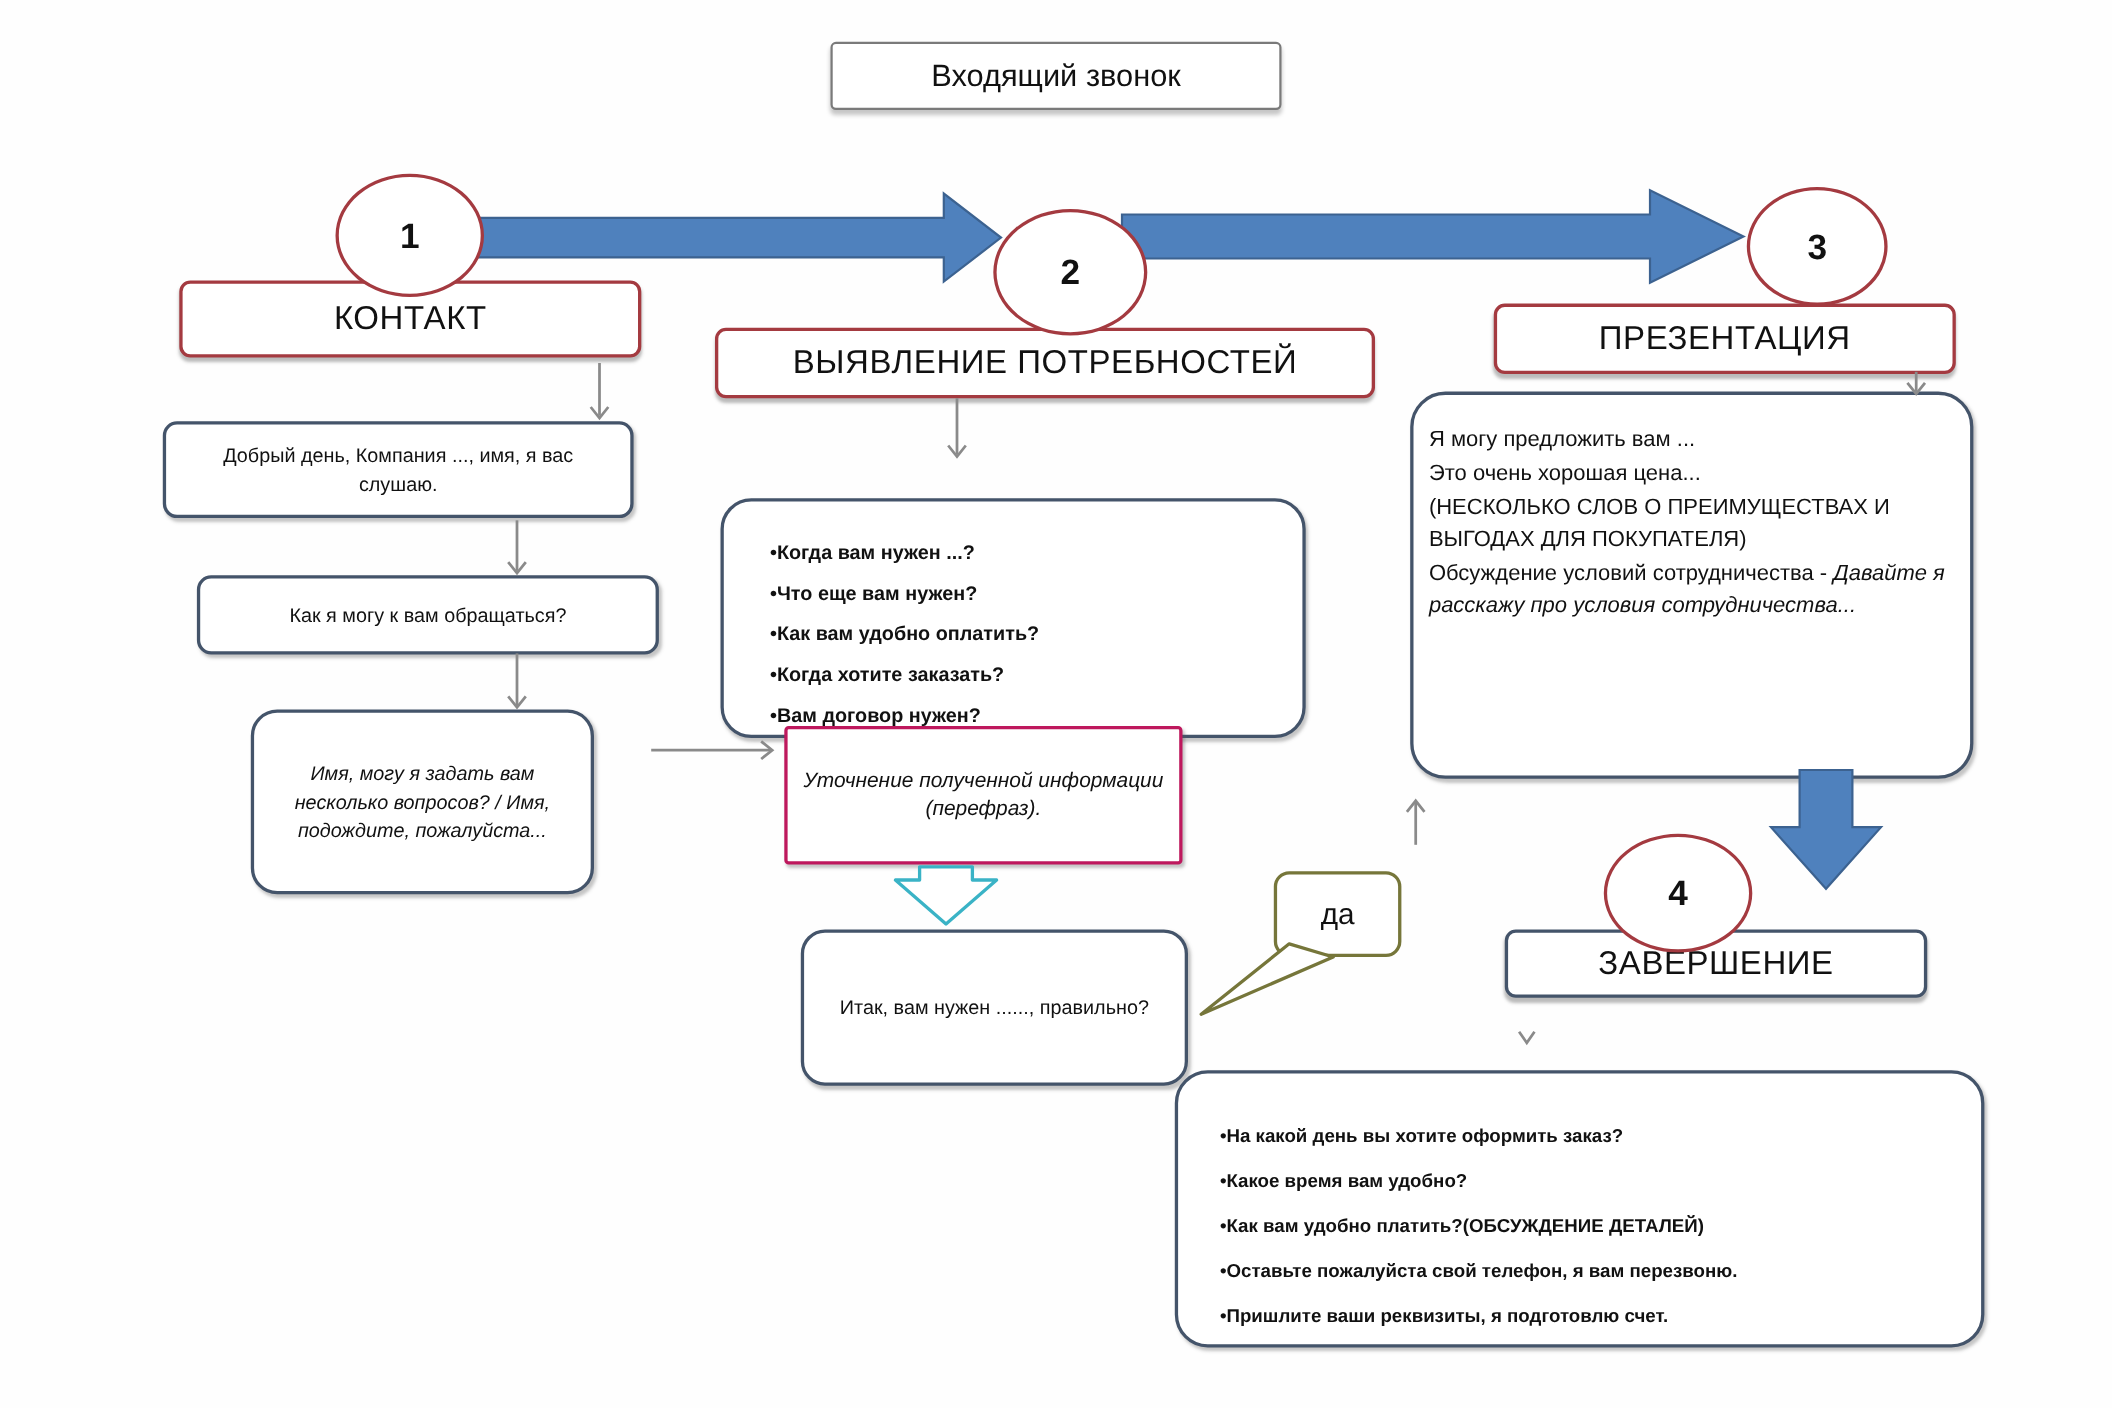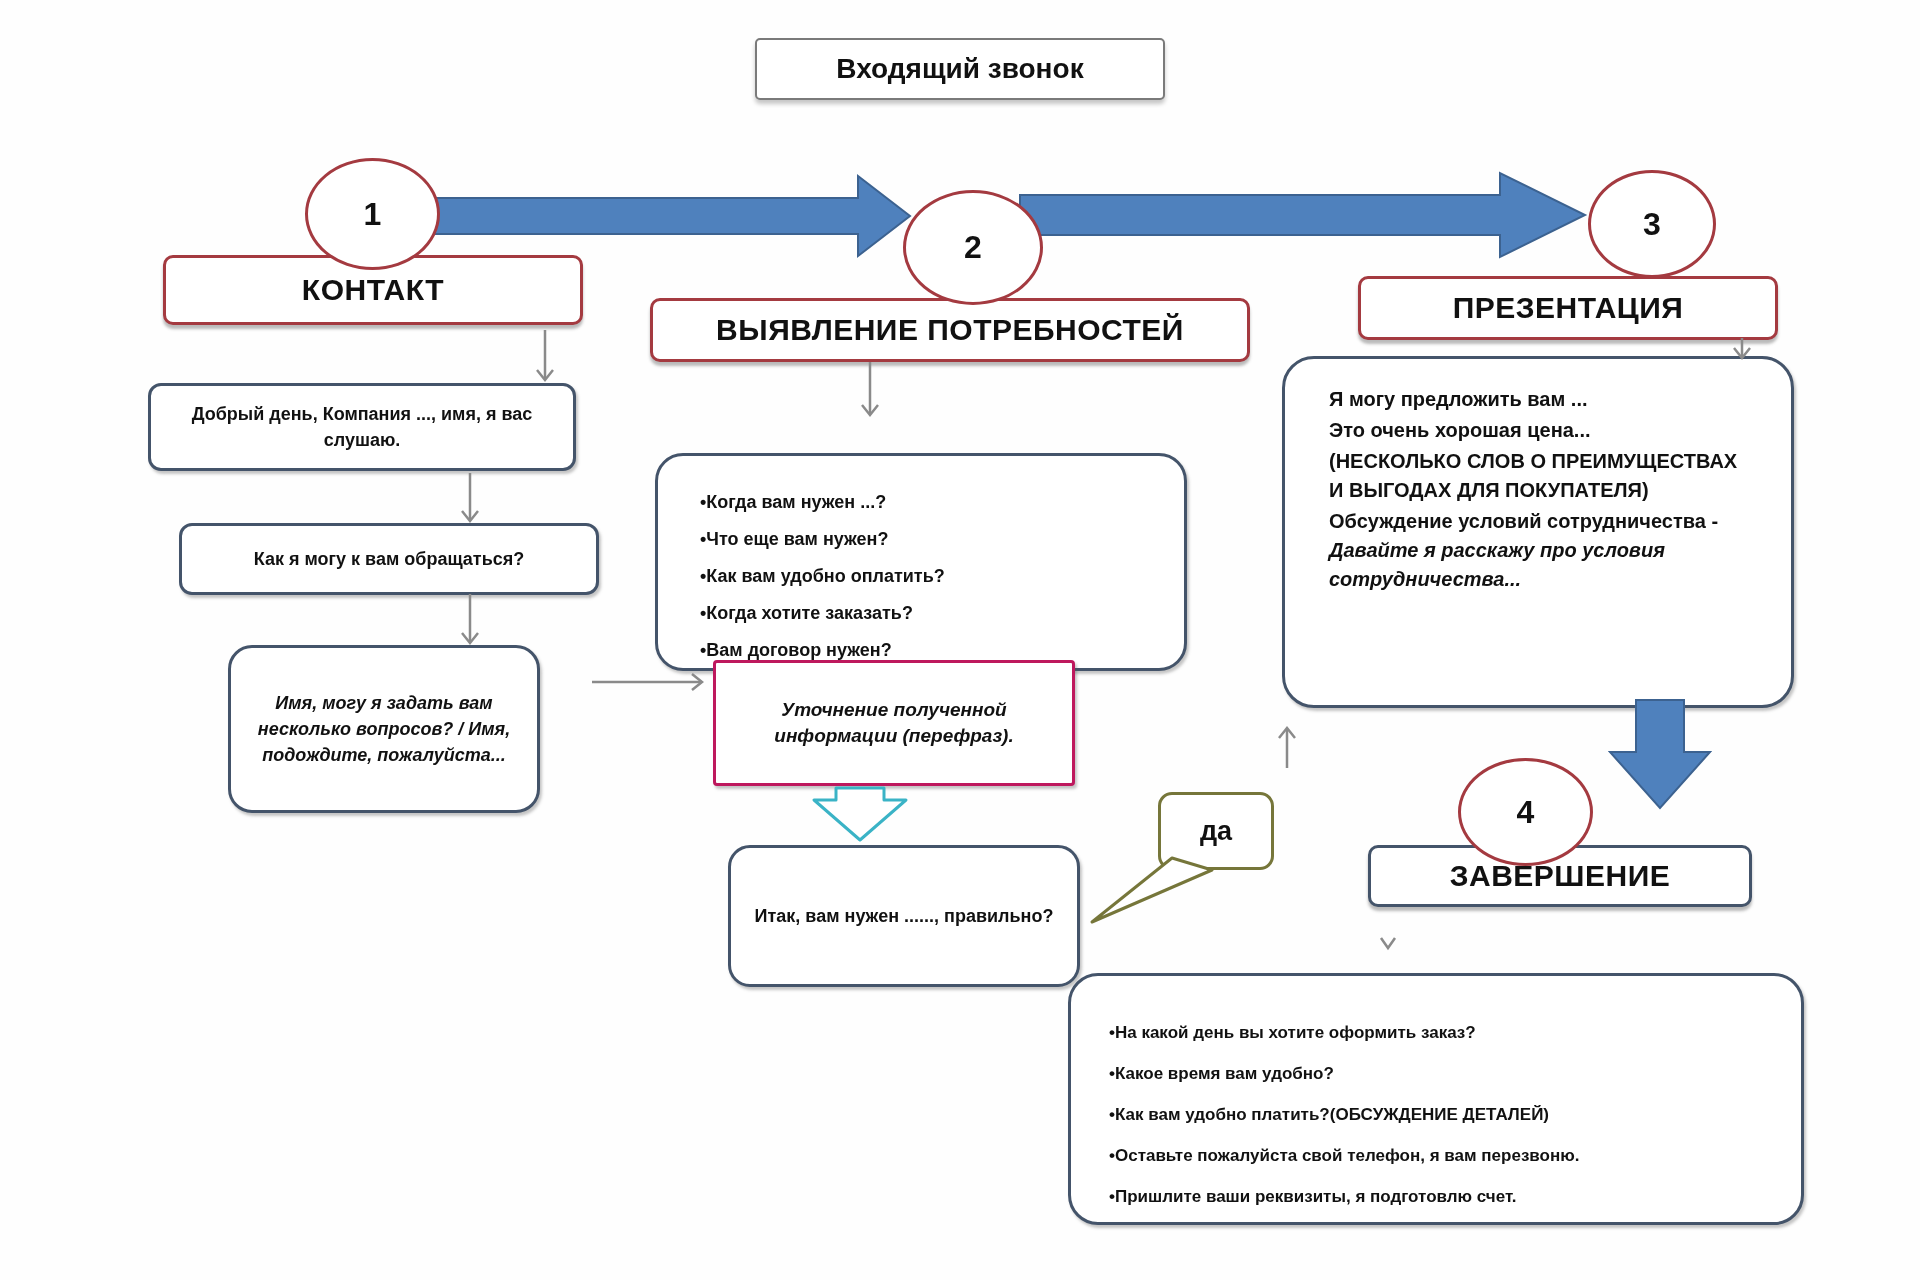--- a/index.html
+++ b/index.html
@@ -3,21 +3,21 @@
 <meta charset="utf-8">
 <style>
   html,body{margin:0;padding:0;background:#fff;}
   #canvas{
     position:relative;width:1920px;height:1280px;background:#fefefe;
     font-family:"Liberation Sans",sans-serif;color:#111;overflow:hidden;
   }
   .box{
     position:absolute;background:#fff;border:3px solid #44546a;border-radius:14px;
     display:flex;align-items:center;justify-content:center;text-align:center;
-    font-weight:bold;box-shadow:2px 3px 3px rgba(90,90,90,.35);z-index:3;box-sizing:border-box;
+    font-weight:normal;box-shadow:2px 3px 3px rgba(90,90,90,.35);z-index:3;box-sizing:border-box;
   }
   .stage-label{
     border:3px solid #a43a40;border-radius:10px;font-size:30px;letter-spacing:.5px;
     box-shadow:0 4px 3px rgba(60,60,60,.35);
   }
   .dark-label{border:3px solid #44546a;}
   .title-box{
     border:2px solid #7a7a7a;border-radius:5px;font-size:28px;
     box-shadow:0 4px 4px rgba(0,0,0,.22);
   }
@@ -31,21 +31,21 @@
   .cyan-border{border:3px solid #be185d;border-radius:4px;}
   .olive-border{border:3px solid #76763a;border-radius:14px;z-index:4;}
   .bullet-list{
     position:absolute;background:#fff;border:3px solid #44546a;z-index:3;
     font-weight:bold;font-size:18px;box-sizing:border-box;
     box-shadow:2px 3px 3px rgba(90,90,90,.35);
   }
   .bullet-list ul{list-style:none;margin:0;padding:0;}
   .pres-box{
     text-align:left;align-items:flex-start;flex-direction:column;justify-content:flex-start;
-    padding:26px 44px;font-size:20px;line-height:29px;border-radius:32px;
+    padding:26px 14px;font-size:20px;line-height:29px;border-radius:32px;
   }
   .pres-box p{margin:0 0 2px 0;}
   svg.overlay{position:absolute;left:0;top:0;z-index:6;pointer-events:none;}
 </style>
 </head>
 <body>
 
 <div id="canvas">
 
   <svg class="overlay" width="1920" height="1280" viewBox="0 0 1920 1280">

